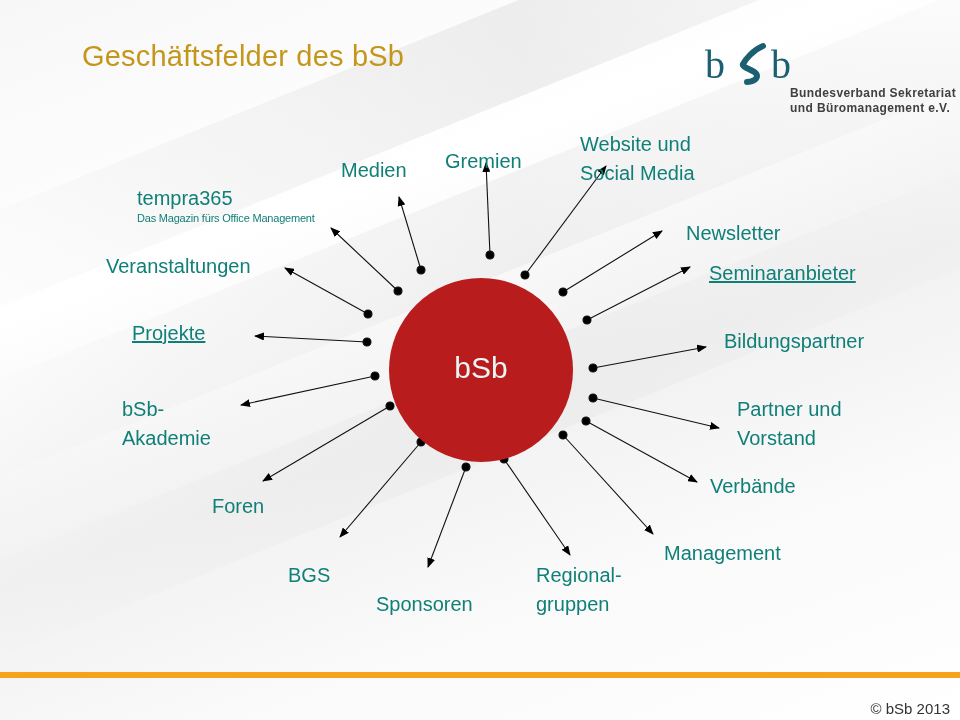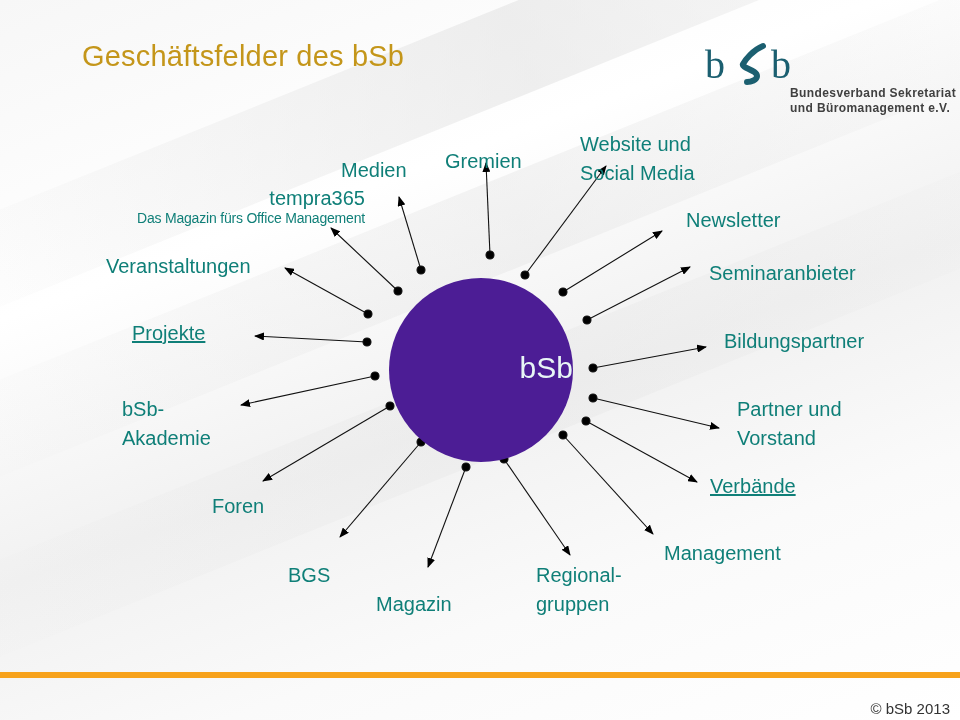--- a/index.html
+++ b/index.html
@@ -20,28 +20,28 @@
     }
     .logo { position: absolute; left: 705px; top: 40px; width: 230px; height: 80px; }
     .logo-mark { position: absolute; left: 0; top: 0; }
     .logo-line {
       position: absolute; left: 85px; font-size: 12px; color: #404040; font-weight: bold;
       letter-spacing: 0.4px; white-space: nowrap;
     }
     .diagram { position: absolute; left: 0; top: 0; width: 960px; height: 720px; }
     .hub {
       position: absolute; left: 389px; top: 278px; width: 184px; height: 184px;
-      border-radius: 50%; background: #4c1d95;
-      display: flex; align-items: center; justify-content: flex-end;
+      border-radius: 50%; background: #b91c1c;
+      display: flex; align-items: center; justify-content: center;
     }
     .hub-label { color: #e8f6f6; font-size: 30px; margin-top: -4px; }
     .lbl {
       position: absolute; color: #0f7f78; font-size: 20px; line-height: 29px; white-space: nowrap;
     }
-    .sub { font-size: 14px; line-height: 11px; color: #0f7f78; display: block; letter-spacing: -0.2px; }
+    .sub { font-size: 11px; line-height: 11px; color: #0f7f78; display: block; letter-spacing: -0.2px; }
     .footer-bar {
       position: absolute; left: 0; top: 672px; width: 960px; height: 6px;
       background: #f7a21b;
     }
     .copyright {
       position: absolute; right: 10px; top: 700px; font-size: 15px; color: #333;
     }
   </style>
 </head>
 <body>
@@ -106,32 +106,32 @@
   </g>
 </svg>
 
 <div class="hub">
   <span class="hub-label">bSb</span>
 </div>
 
 <div class="lbl" style="left:341px; top:156px;"><span>Medien</span></div>
 <div class="lbl" style="left:445px; top:147px;"><span>Gremien</span></div>
 <div class="lbl" style="left:580px; top:130px;"><span>Website und</span><br><span>Social Media</span></div>
-<div class="lbl" style="left:686px; top:206px;"><span>Newsletter</span></div>
-<div class="lbl" style="left:709px; top:259px;"><span>Seminaranbieter</span></div>
+<div class="lbl" style="left:686px; top:219px;"><span>Newsletter</span></div>
+<div class="lbl" style="left:709px; top:259px;text-decoration:underline;"><span>Seminaranbieter</span></div>
 <div class="lbl" style="left:724px; top:327px;"><span>Bildungspartner</span></div>
 <div class="lbl" style="left:737px; top:395px;"><span>Partner und</span><br><span>Vorstand</span></div>
-<div class="lbl" style="left:710px; top:472px;text-decoration:underline;"><span>Verbände</span></div>
+<div class="lbl" style="left:710px; top:472px;"><span>Verbände</span></div>
 <div class="lbl" style="left:664px; top:539px;"><span>Management</span></div>
 <div class="lbl" style="left:536px; top:561px;"><span>Regional-</span><br><span>gruppen</span></div>
-<div class="lbl" style="left:376px; top:590px;"><span>Magazin</span></div>
+<div class="lbl" style="left:376px; top:590px;"><span>Sponsoren</span></div>
 <div class="lbl" style="left:288px; top:561px;"><span>BGS</span></div>
 <div class="lbl" style="left:212px; top:492px;"><span>Foren</span></div>
 <div class="lbl" style="left:122px; top:395px;"><span>bSb-</span><br><span>Akademie</span></div>
 <div class="lbl" style="left:132px; top:319px;text-decoration:underline;"><span>Projekte</span></div>
 <div class="lbl" style="left:106px; top:252px;"><span>Veranstaltungen</span></div>
-<div class="lbl" style="left:137px; top:184px;text-align:right;">
+<div class="lbl" style="left:137px; top:184px;">
   <span>tempra365</span>
   <span class="sub">Das Magazin fürs Office Management</span>
 </div>
 
 <div class="footer-bar"></div>
 <div class="copyright">© bSb 2013</div>
 
 </body></html>

